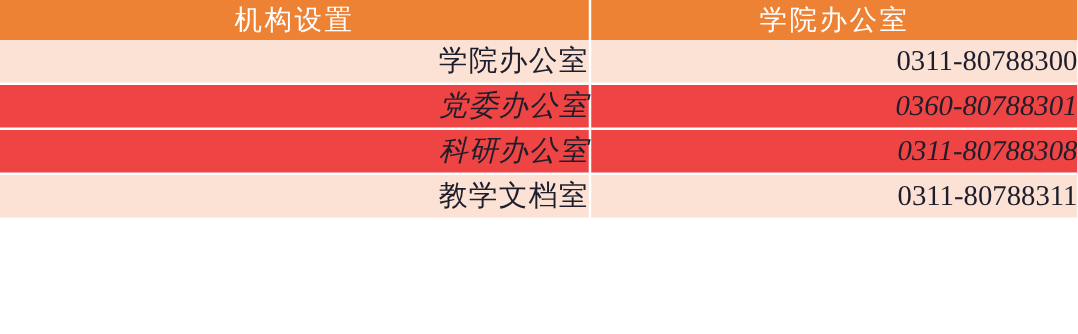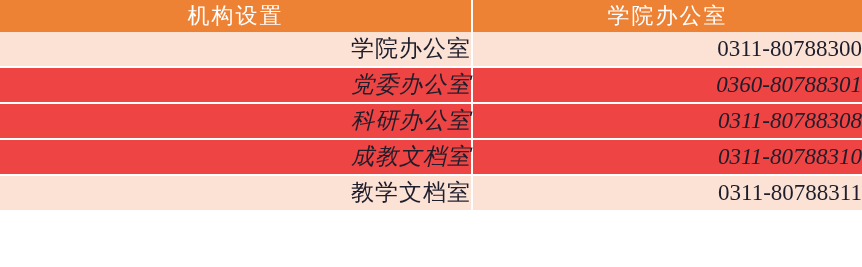--- a/index.html
+++ b/index.html
@@ -94,22 +94,18 @@
       <td class="phone-cell">0311-80788300</td>
     </tr>
     <tr class="row-dark">
       <td class="org-cell">党委办公室</td>
       <td class="phone-cell">0360-80788301</td>
     </tr>
     <tr class="row-dark">
       <td class="org-cell">科研办公室</td>
       <td class="phone-cell">0311-80788308</td>
     </tr>
-    <tr class="row-dark">
-      <td class="org-cell">成教文档室</td>
-      <td class="phone-cell">0311-80788310</td>
-    </tr>
     <tr class="row-light">
       <td class="org-cell">教学文档室</td>
       <td class="phone-cell">0311-80788311</td>
     </tr>
   </tbody>
 </table>
 
 </body></html>

